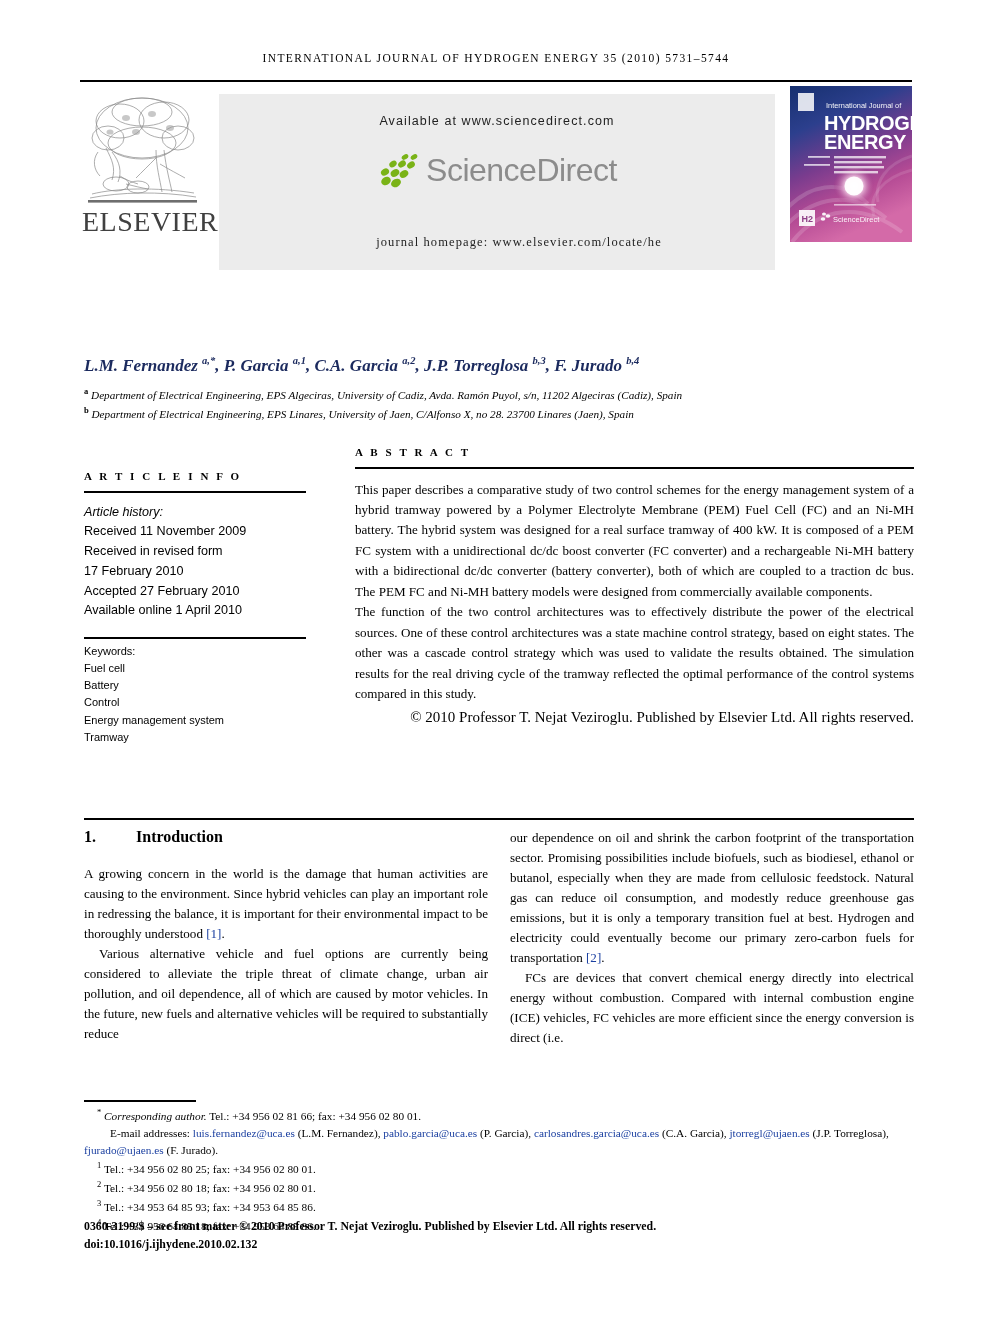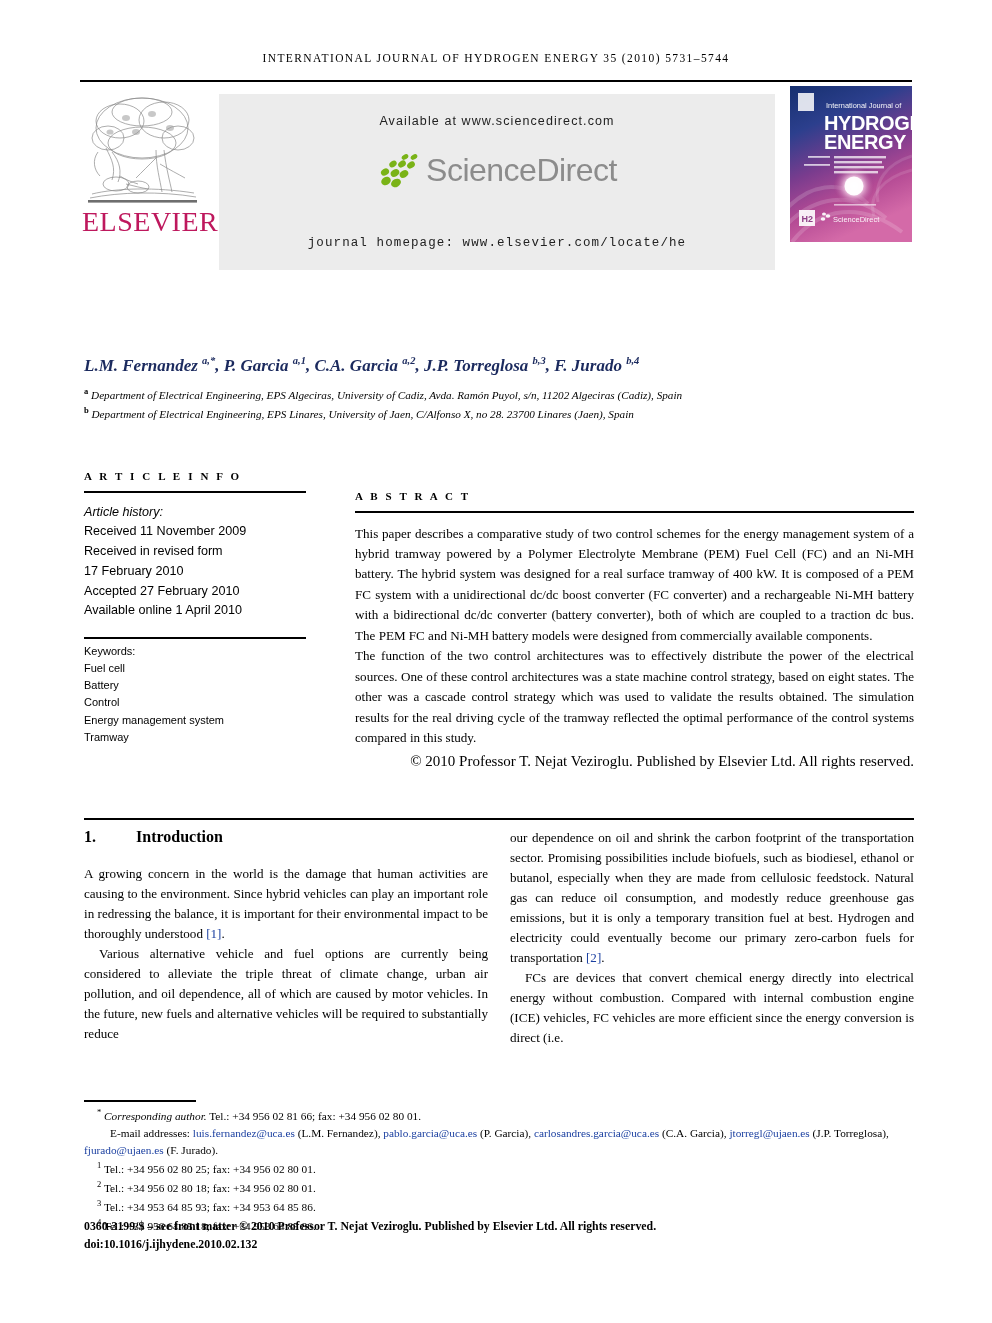--- a/index.html
+++ b/index.html
@@ -51,21 +51,21 @@
   }
   .tree-svg { position:absolute; left:6px; top:0; }
   .elsevier-word {
     position: absolute;
     left: 2px; bottom: 2px;
     width: 125px;
     text-align: center;
     font-family: "Liberation Serif", serif;
     font-size: 28px;
     letter-spacing: 0.5px;
-    color: #be185d;
+    color: #404040;
   }
   .sd-band {
     position: absolute;
     left: 139px; top: 8px;
     width: 556px; height: 176px;
     background: #ececec;
   }
   .sd-avail {
     position: absolute;
     left: 0; top: 20px; width: 556px;
@@ -90,24 +90,25 @@
     font-size: 32px;
     color: #8c8c8c;
     letter-spacing: -0.5px;
     vertical-align: middle;
   }
   .sd-leaves { vertical-align: middle; margin-right: 3px; }
   .sd-home {
     position: absolute;
     left: 0; bottom: 20px; width: 556px;
     text-align: center;
-    font-family: Liberation Mono, monospace;
+    font-family: Liberation Serif, serif;
     font-size: 12.5px;
     letter-spacing: 1.1px;
     color: #222;
+    padding-left: 22px;
   }
   .cover {
     position: absolute;
     right: 0; top: 0;
     width: 122px; height: 156px;
     overflow: hidden;
     background: #c2410c;
   }
 
   
@@ -144,21 +145,21 @@
   }
   .affil sup { font-size: 8.5px; font-style: normal; font-weight: bold; }
 
   
   .col-info {
     position: absolute;
     left: 84px; top: 470px; width: 222px;
   }
   .col-abs {
     position: absolute;
-    left: 355px; top: 490px; width: 559px;
+    left: 355px; top: 446px; width: 559px;
   }
   .sec-label {
     font-family: "Liberation Serif", serif;
     font-size: 11px;
     font-weight: bold;
     letter-spacing: 2.6px;
     text-transform: uppercase;
     color: #000;
   }
   .hr-thin {

